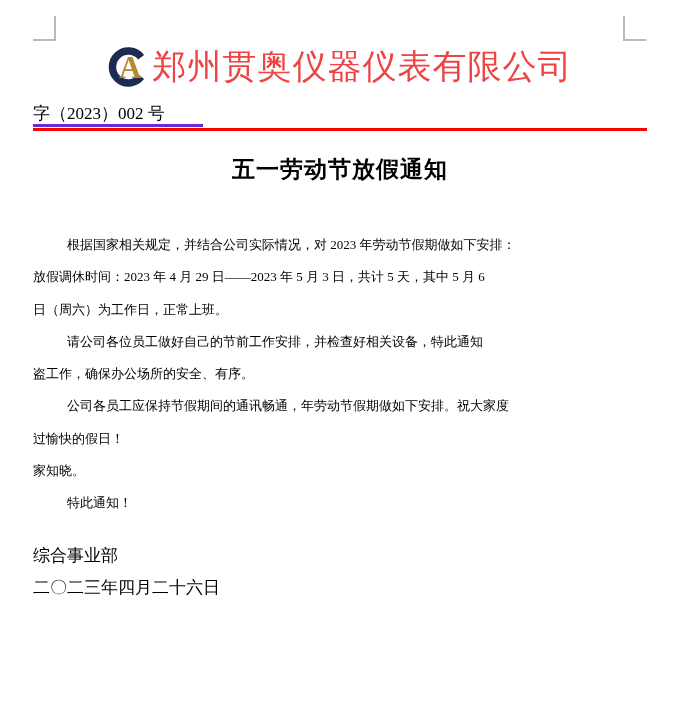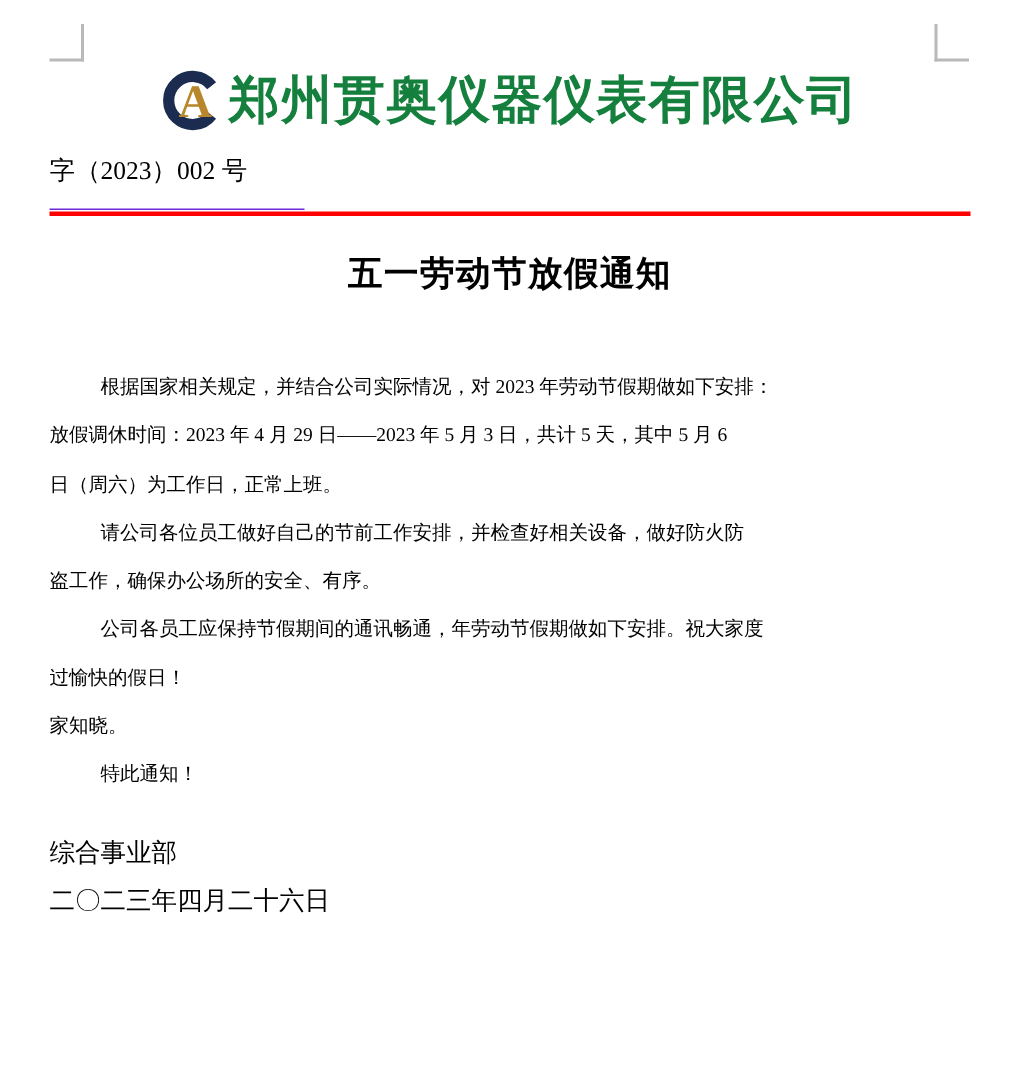--- a/index.html
+++ b/index.html
@@ -16,38 +16,38 @@
   .crop-tl { left:33px;  top:16px; border-right:2px solid #b9b9b9; border-bottom:2px solid #b9b9b9; }
   .crop-tr { left:623px; top:16px; border-left:2px solid #b9b9b9;  border-bottom:2px solid #b9b9b9; }
 
   .header {
     margin-top:42px;
     display:flex; justify-content:center; align-items:center; gap:1px;
     height:50px;
   }
   .logo { width:44px; height:42px; flex:0 0 auto; }
   .company-name {
-    color:#15803d;
+    color:#ef4444;
     font-size:34px;
-    font-weight:bold;
+    font-weight:normal;
     letter-spacing:1px;
     white-space:nowrap;
   }
 
   .docnum-row {
     margin:13px 33px 0 33px;
     font-size:17px;
     color:#000;
     line-height:18px;
   }
   .docnum-row .underlined {
     display:inline-block;
-    border-bottom:1px solid #6d28d9;
+    border-bottom:3px solid #6d28d9;
     padding-right:38px;
-    padding-bottom:16px;
+    padding-bottom:1px;
   }
   .red-rule {
     margin:1px 33px 0 33px;
     height:3px;
     background:#ff0000;
   }
 
   .notice-title {
     margin-top:23px;
     text-align:center;
@@ -96,21 +96,21 @@
     <span class="underlined">字（2023）002 号</span>
   </div>
   <div class="red-rule"></div>
 
   <div class="notice-title">五一劳动节放假通知</div>
 
   <div class="body-text">
     <div class="line indent">根据国家相关规定，并结合公司实际情况，对 2023 年劳动节假期做如下安排：</div>
     <div class="line">放假调休时间：2023 年 4 月 29 日——2023 年 5 月 3 日，共计 5 天，其中 5 月 6</div>
     <div class="line">日（周六）为工作日，正常上班。</div>
-    <div class="line indent">请公司各位员工做好自己的节前工作安排，并检查好相关设备，做好防火防</div>
+    <div class="line indent">请公司各位员工做好自己的节前工作安排，并检查好相关设备，特此通知</div>
     <div class="line">盗工作，确保办公场所的安全、有序。</div>
     <div class="line indent">公司各员工应保持节假期间的通讯畅通，年劳动节假期做如下安排。祝大家度</div>
     <div class="line">过愉快的假日！</div>
     <div class="line">家知晓。</div>
     <div class="line indent">特此通知！</div>
   </div>
 
   <div class="signature">
     <div class="sig-dept">综合事业部</div>
     <div class="sig-date">二〇二三年四月二十六日</div>

